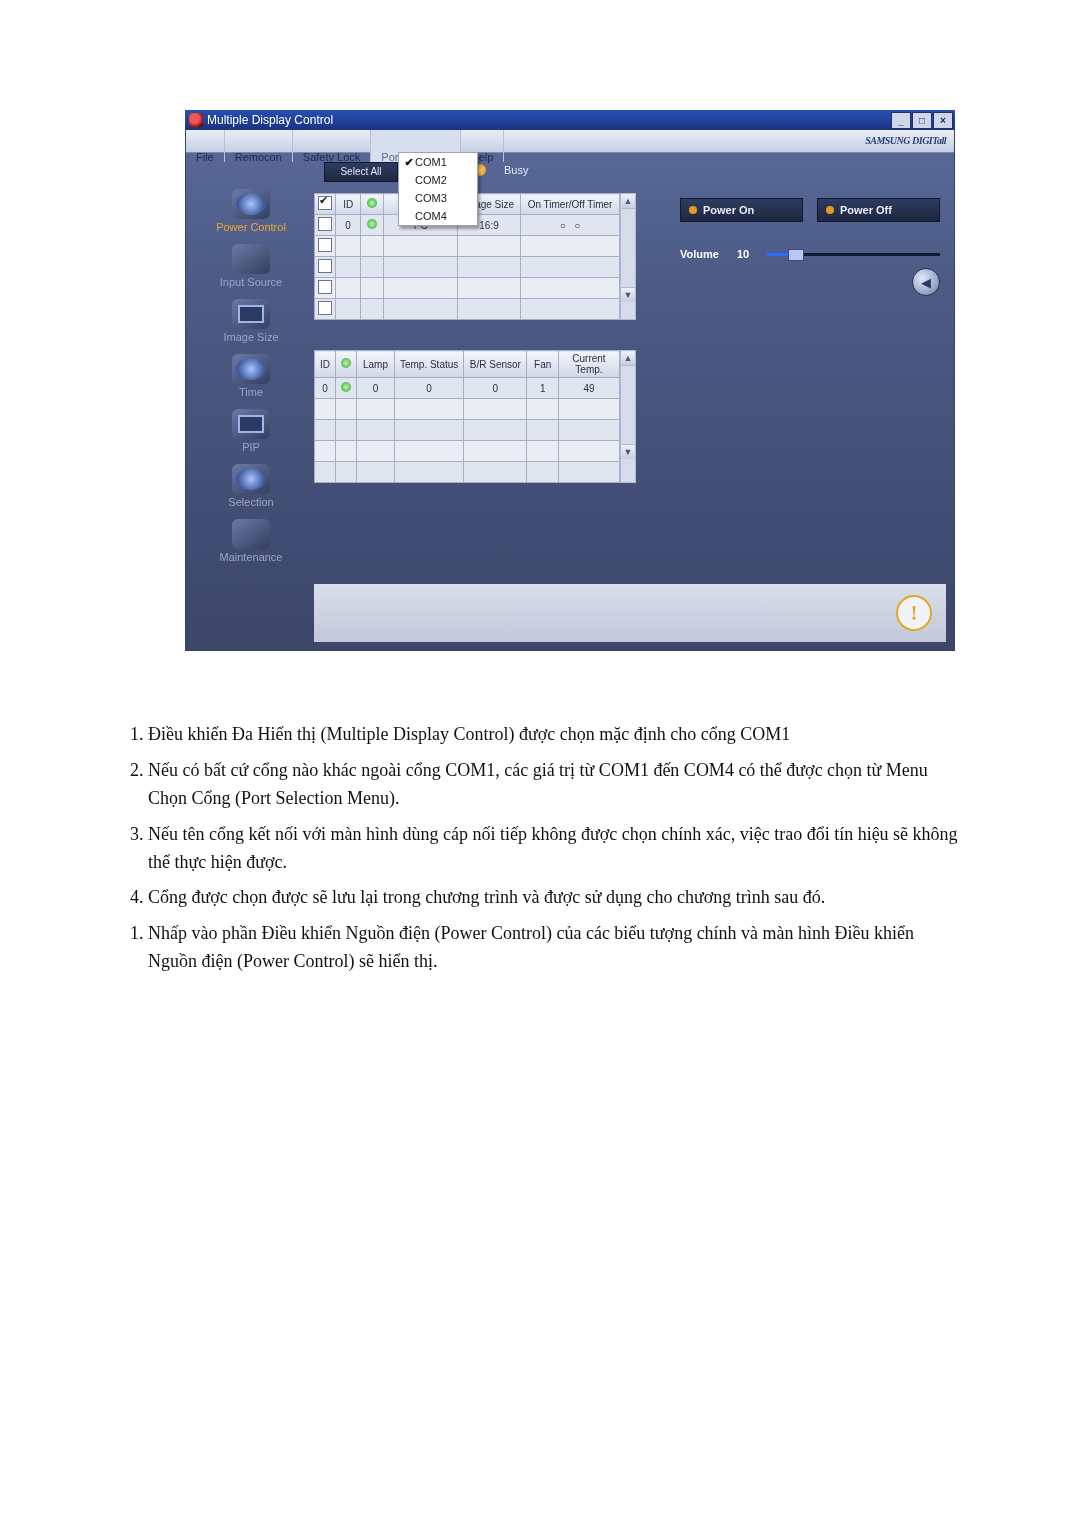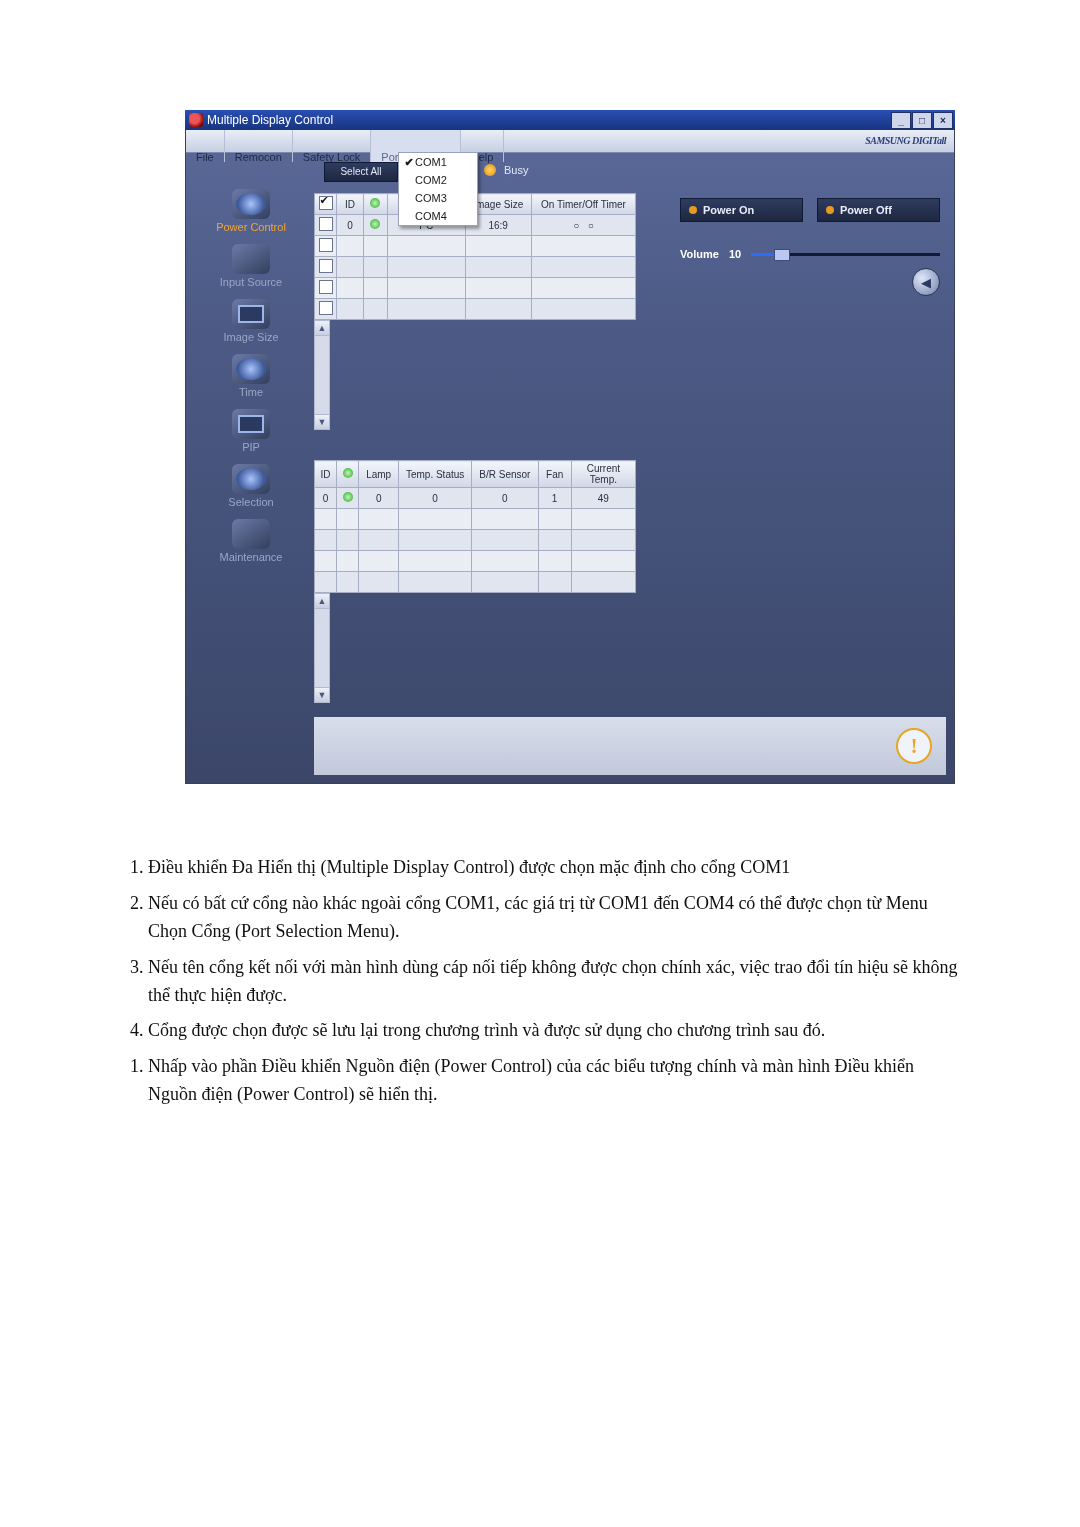--- a/index.html
+++ b/index.html
@@ -156,21 +156,21 @@
     flex:1;
     background: linear-gradient(180deg,#2f3c60,#1e2740);
     border: 1px solid #111a33;
     color: #e8edf9;
     height: 22px;
     display:flex; align-items:center; gap:6px;
     padding:0 8px;
     font: bold 11px Tahoma, Arial;
   }
   .dot { width:8px; height:8px; border-radius:50%; background:#e69a1f; }
-  .volrow { display:flex; align-items:center; gap:10px; }
+  .volrow { display:flex; align-items:center; gap:18px; }
   .volbar {
     flex:1; height:3px; background:#111a33; position:relative;
   }
   .volbar .fill { position:absolute; left:0; top:0; bottom:0; width:12%; background:#2a6cff; }
   .volbar .knob {
     position:absolute; left:12%; top:-4px;
     width:14px; height:10px; background:#bac8f1; border:1px solid #3a4b7d;
   }
   .speaker {
     width:26px; height:26px; border-radius:50%;
@@ -184,22 +184,22 @@
   
   .select-all {
     position:absolute; left:138px; top:32px;
     width:72px; height:18px;
     background: linear-gradient(180deg,#2f3c60,#1e2740);
     border:1px solid #111a33;
     color:#e2e8f7;
     font:10px/18px Tahoma, Arial; text-align:center;
   }
   .busy {
-    position:absolute; left:298px; top:34px;
-    display:flex; align-items:flex-start; gap:8px;
+    position:absolute; left:288px; top:34px;
+    display:flex; align-items:flex-start; gap:18px;
     color:#e2e8f7; font: 11px Tahoma, Arial;
   }
   .busy .bdot{ width:12px; height:12px; border-radius:50%; background:radial-gradient(circle,#ffd76b,#e08a0b);}
 
   
   .tables {
     margin-left: 0;
     width: 322px;
   }
   table {
@@ -224,21 +224,21 @@
     position:relative;
   }
   .chk.on::after{content:"✔"; position:absolute; left:0; top:-3px; font-size:11px; color:#1a1a1a;}
   .led { width:10px; height:10px; border-radius:50%; display:inline-block; }
   .led.g{ background:radial-gradient(circle,#bff7b0,#27a52a);}
   .scrollbar {
     width:14px; background:#d6dbe9; border:1px solid #b2bad1;
   }
   .scrollbar .arrow{height:14px; background:linear-gradient(#eef1f8,#c7cee1); border-bottom:1px solid #b2bad1; text-align:center; font-size:9px; line-height:14px; color:#4a587e;}
   .scrollbar .arrow.bot{border-top:1px solid #b2bad1; border-bottom:none;}
-  .table-wrap{display:flex; margin-top:30px;flex-direction:column;}
+  .table-wrap{display:flex; margin-top:30px;}
   .table-wrap.first{margin-top:36px;}
   .table-body{flex:1;}
   tbody tr:nth-child(odd) td { background:#e1e5ef; }
   tbody tr:nth-child(even) td { background:#eaedf4; }
 
   .warn {
     margin-top:8px; padding:8px 14px 8px 8px;
     background:linear-gradient(180deg,#d8deea,#c1c8da);
     min-height:42px;
     display:flex; justify-content:flex-end; align-items:center;

